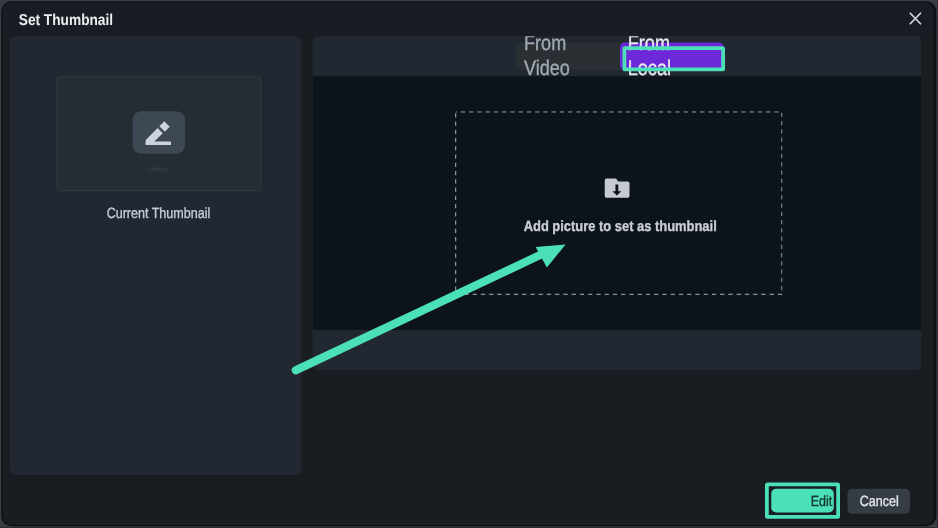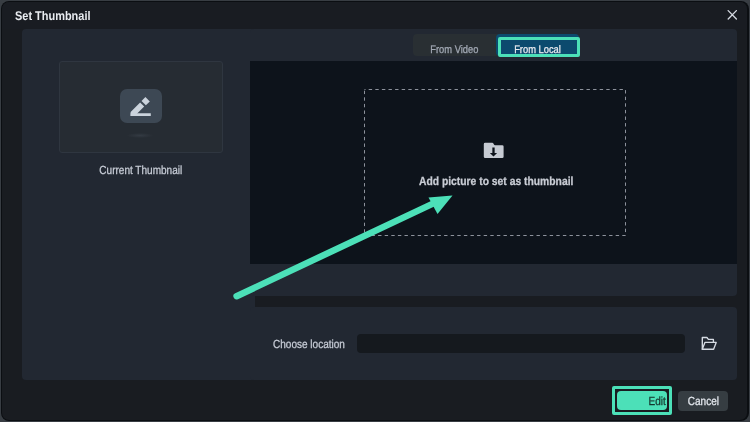--- a/index.html
+++ b/index.html
@@ -10,39 +10,39 @@
   
   #shadow{position:absolute;left:1px;top:1px;width:748px;height:420px;background:#0b0e12;border-radius:8px;}
   #dialog{position:absolute;left:2px;top:2px;width:745px;height:418px;
           background:#191c21;border-radius:7px;overflow:hidden;}
   #titlebar{position:absolute;left:0;top:0;width:745px;height:27px;background:#191c22;}
   #title{position:absolute;left:13px;top:6.5px;font-size:12.6px;font-weight:bold;color:#e9ecf1;
          transform:scaleX(.87);transform-origin:left top;}
   #closebtn{position:absolute;left:721px;top:2.5px;width:19px;height:19px;cursor:pointer;}
 
   
-  #leftpanel{position:absolute;left:20px;top:27px;width:233px;height:351px;background:#222832;border-radius:4px;}
+  #leftpanel{position:absolute;left:6px;top:27px;width:233px;height:351px;background:#222832;border-radius:4px;}
   #thumbbox{position:absolute;left:37px;top:32px;width:164px;height:92px;background:#262c33;
             border:1px solid #2f3640;border-radius:3px;box-sizing:border-box;}
   #thumbicon{position:absolute;left:60px;top:27px;width:42px;height:34px;background:#3d4854;border-radius:7px;}
   #thumbshadow{position:absolute;left:67px;top:71px;width:26px;height:5px;border-radius:50%;
                background:radial-gradient(ellipse at center, rgba(170,185,205,.10), rgba(170,185,205,0) 72%);}
   #thumblabel{position:absolute;left:2px;top:133.5px;width:233px;text-align:center;font-size:11.8px;color:#c8cdd7;}
   #thumblabel span{display:inline-block;transform:scaleX(.85);}
 
   
   #rightpanel{position:absolute;left:248px;top:27px;width:487px;height:267px;background:#222832;
               border-radius:4px;overflow:hidden;}
   #tabbar{position:absolute;left:0;top:0;width:487px;height:32px;}
   #tabgroup{position:absolute;left:163px;top:5px;height:22px;background:#292f33;border-radius:4px;display:flex;}
-  .tab{height:22px;font-size:11px;color:#a2a9b4;border-radius:4px;cursor:pointer;
-       display:flex;align-items:flex-end;justify-content:center;}
+  .tab{height:22px;font-size:17px;color:#a2a9b4;border-radius:4px;cursor:pointer;
+       display:flex;align-items:center;justify-content:center;}
   .tab span{display:inline-block;transform:scaleX(.85);}
   #tab-video{width:83px;}
-  #tab-local{width:83px;background:#0c4a6e;color:#e7eaef;}
+  #tab-local{width:83px;background:#6d28d9;color:#e7eaef;}
 
   #content{position:absolute;left:0;top:32px;width:487px;height:203px;background:#0d131b;}
   #dropzone{position:absolute;left:114px;top:28px;width:262px;height:147px;box-sizing:border-box;font-weight:bold;}
   #dashborder{position:absolute;left:0;top:0;width:262px;height:147px;}
   #dzicon{position:absolute;left:118.5px;top:52.5px;width:21px;height:17px;}
   #dztext{position:absolute;left:1px;top:85px;width:262px;text-align:center;font-size:11.8px;color:#c9cdd5;}
   #dztext span{display:inline-block;transform:scaleX(.876);}
 
   
   #bottompanel{position:absolute;left:248px;top:305px;width:487px;height:73px;background:#222832;border-radius:4px;}
@@ -113,30 +113,20 @@
           <svg width="21" height="17" viewBox="0 0 21 17">
             <path d="M0.8 2.2 a1.4 1.4 0 0 1 1.4 -1.4 h7.2 a1 1 0 0 1 0.82 0.47 l0.92 1.46 a1 1 0 0 0 0.82 0.47 h7.24 a1.4 1.4 0 0 1 1.4 1.4 v10.1 a1.4 1.4 0 0 1 -1.4 1.4 h-17.0 a1.4 1.4 0 0 1 -1.4 -1.4 Z" fill="#c6cbd3"></path>
             <path d="M9.35 5.6 h2.3 v5.3 h2.45 L10.5 14.4 L6.85 10.9 h2.5 Z" fill="#0d131b"></path>
           </svg>
         </div>
         <div id="dztext"><span>Add picture to set as thumbnail</span></div>
       </div>
     </div>
   </div>
 
-  <div id="bottompanel">
-    <div id="chooselabel"><span>Choose location</span></div>
-    <div id="locinput"></div>
-    <div id="folderbtn">
-      <svg width="16" height="15" viewBox="0 0 16 15">
-        <path d="M1.3 13.2 V1.5 h4.6 l1.5 1.9 H12.4 v2.6" fill="none" stroke="#d6dbe3" stroke-width="1.35" stroke-linejoin="round" stroke-linecap="round"></path>
-        <path d="M1.3 13.2 L3.9 6.4 H15.2 L12.6 13.2 Z" fill="none" stroke="#d6dbe3" stroke-width="1.35" stroke-linejoin="round"></path>
-      </svg>
-    </div>
-  </div>
 
   <div id="editbtn">
       <span>Edit</span>
     </div>
   <div id="cancelbtn">
       <span>Cancel</span>
     </div>
 
   <div class="annot" id="annot-tab"></div>
   <div class="annot" id="annot-edit"></div>

